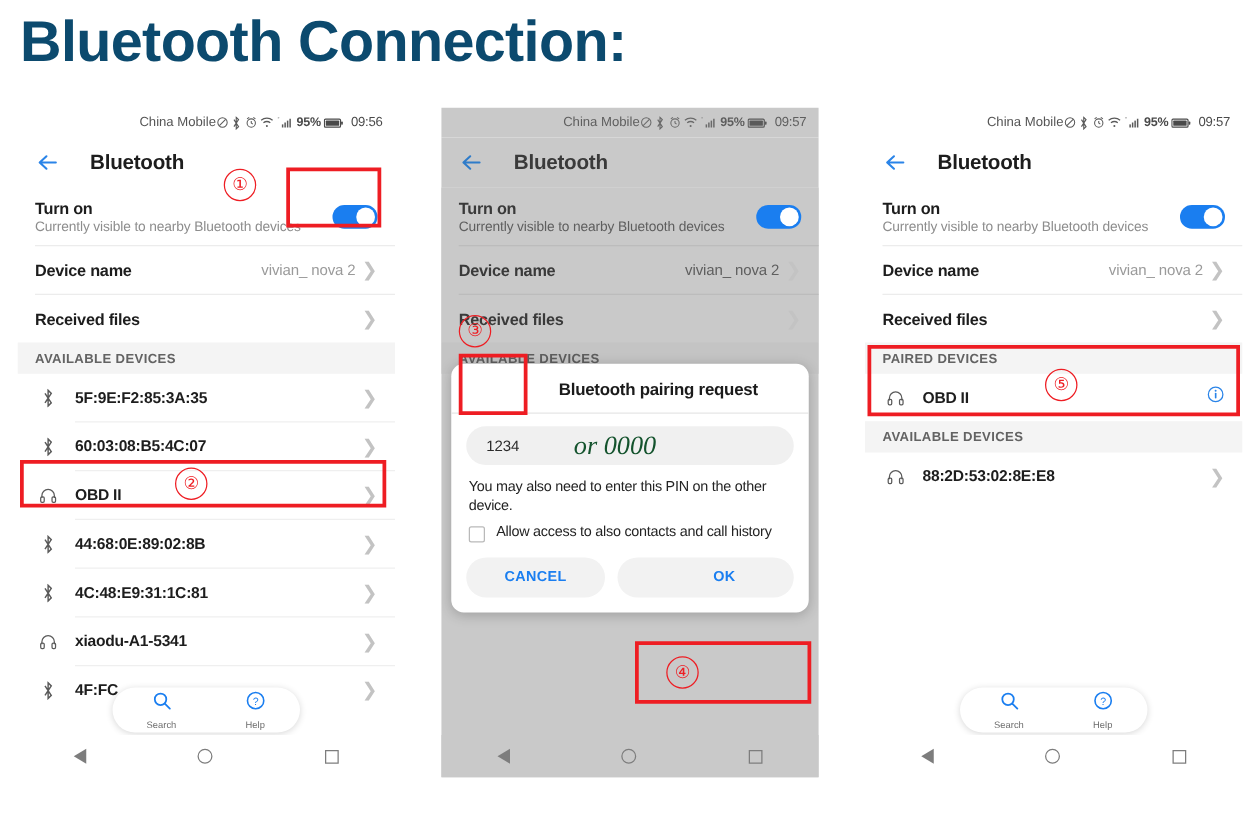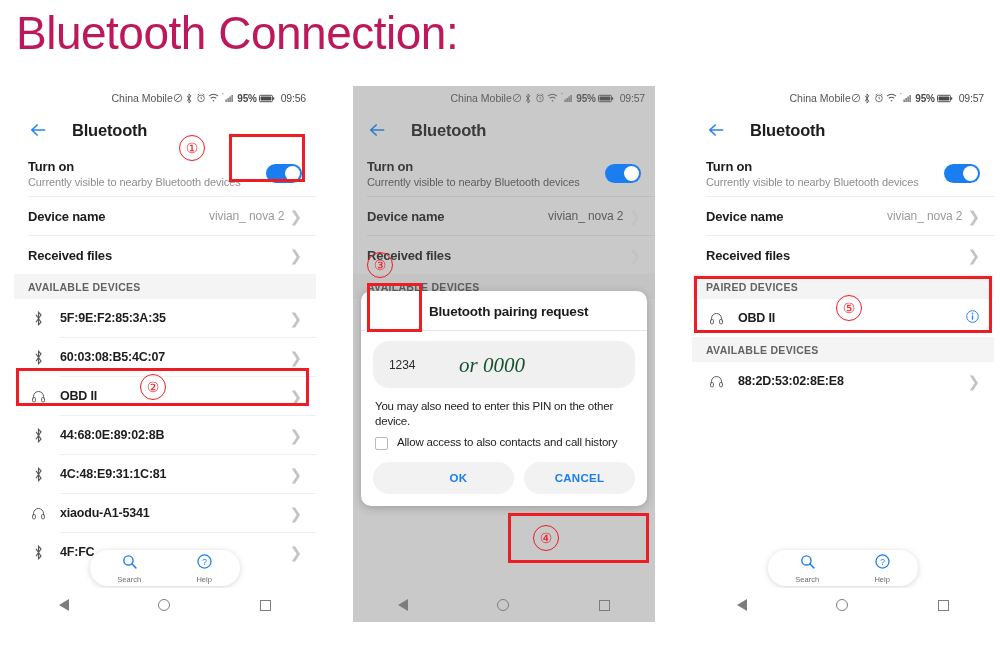--- a/index.html
+++ b/index.html
@@ -7,21 +7,21 @@
     width: 1000px; height: 650px;
     background: #ffffff;
     font-family: "Liberation Sans", sans-serif;
     overflow: hidden;
   }
   #root { position: relative; width: 1000px; height: 650px; }
 
   
   .page-title {
     position: absolute; left: 16px; top: 8px;
-    font-size: 46px; font-weight: 400; color: #be185d;
+    font-size: 46px; font-weight: 700; color: #0c4a6e;
     letter-spacing: -0.5px; line-height: 1.1;
     font-family: "Liberation Sans", sans-serif;
   }
 
   
   .phone {
     position: absolute; top: 86px; width: 302px; height: 536px;
     background: #ffffff; overflow: hidden;
   }
   #phone1 { left: 14px; }
@@ -117,25 +117,25 @@
   .searching {
     position: absolute; left: 0; right: 0; top: 128px; text-align: center;
     font-size: 11px; color: #2a2a2a;
   }
   .dialog {
     position: absolute; left: 8px; right: 8px; top: 141px;
     background: #ffffff; border-radius: 10px; overflow: hidden;
     box-shadow: 0 2px 10px rgba(0,0,0,0.22);
     padding-bottom: 8px;
   }
-  .dlg-title { font-size: 13.5px; font-weight: 700; color: #1b1b1b; padding: 13px 0 11px 68px; letter-spacing: -0.2px; }
+  .dlg-title { font-size: 13.5px; font-weight: 700; color: #1b1b1b; padding: 13px 0 11px 86px; letter-spacing: -0.2px; }
   .dlg-sep { height: 1px; background: #e6e6e6; }
   .pin-wrap { position: relative; margin: 10px 12px 4px; }
   .pin-field {
-    height: 47px; border-radius: 16px; background: #f0f0f0;
+    height: 31px; border-radius: 16px; background: #f0f0f0;
     display: flex; align-items: center; padding-left: 16px;
     font-size: 12px; color: #2b2b2b; letter-spacing: -0.1px;
   }
   .or-text {
     position: absolute; left: 86px; top: 50%; transform: translateY(-50%);
     font-family: "Liberation Serif", serif; font-size: 21px; color: #14532d; font-style: italic;
   }
   .cbrow { display: flex; align-items: flex-start; gap: 9px; padding: 7px 14px 0; }
   .cbox { width: 13px; height: 13px; border: 1.4px solid #b9b9b9; border-radius: 2px; flex: 0 0 auto; margin-top: 1px; background: #fff; }
   .cbl { font-size: 11.5px; color: #232323; letter-spacing: -0.2px; }
@@ -451,22 +451,22 @@
         <div class="pin-wrap">
           <div class="pin-field">1234</div>
           <span class="or-text">or  0000</span>
         </div>
         <div class="dlg-note">You may also need to enter this PIN on the other device.</div>
         <div class="cbrow">
           <span class="cbox"></span>
           <span class="cbl">Allow access to also contacts and call history</span>
         </div>
         <div class="dlg-actions">
+          <div class="dlg-btn">CANCEL</div>
           <div class="dlg-btn ok">OK</div>
-          <div class="dlg-btn">CANCEL</div>
         </div>
       </div>
 
       <div class="navbar">
         <span class="nav-back"></span>
         <span class="nav-home"></span>
         <span class="nav-rec"></span>
       </div>
     </div>
 

